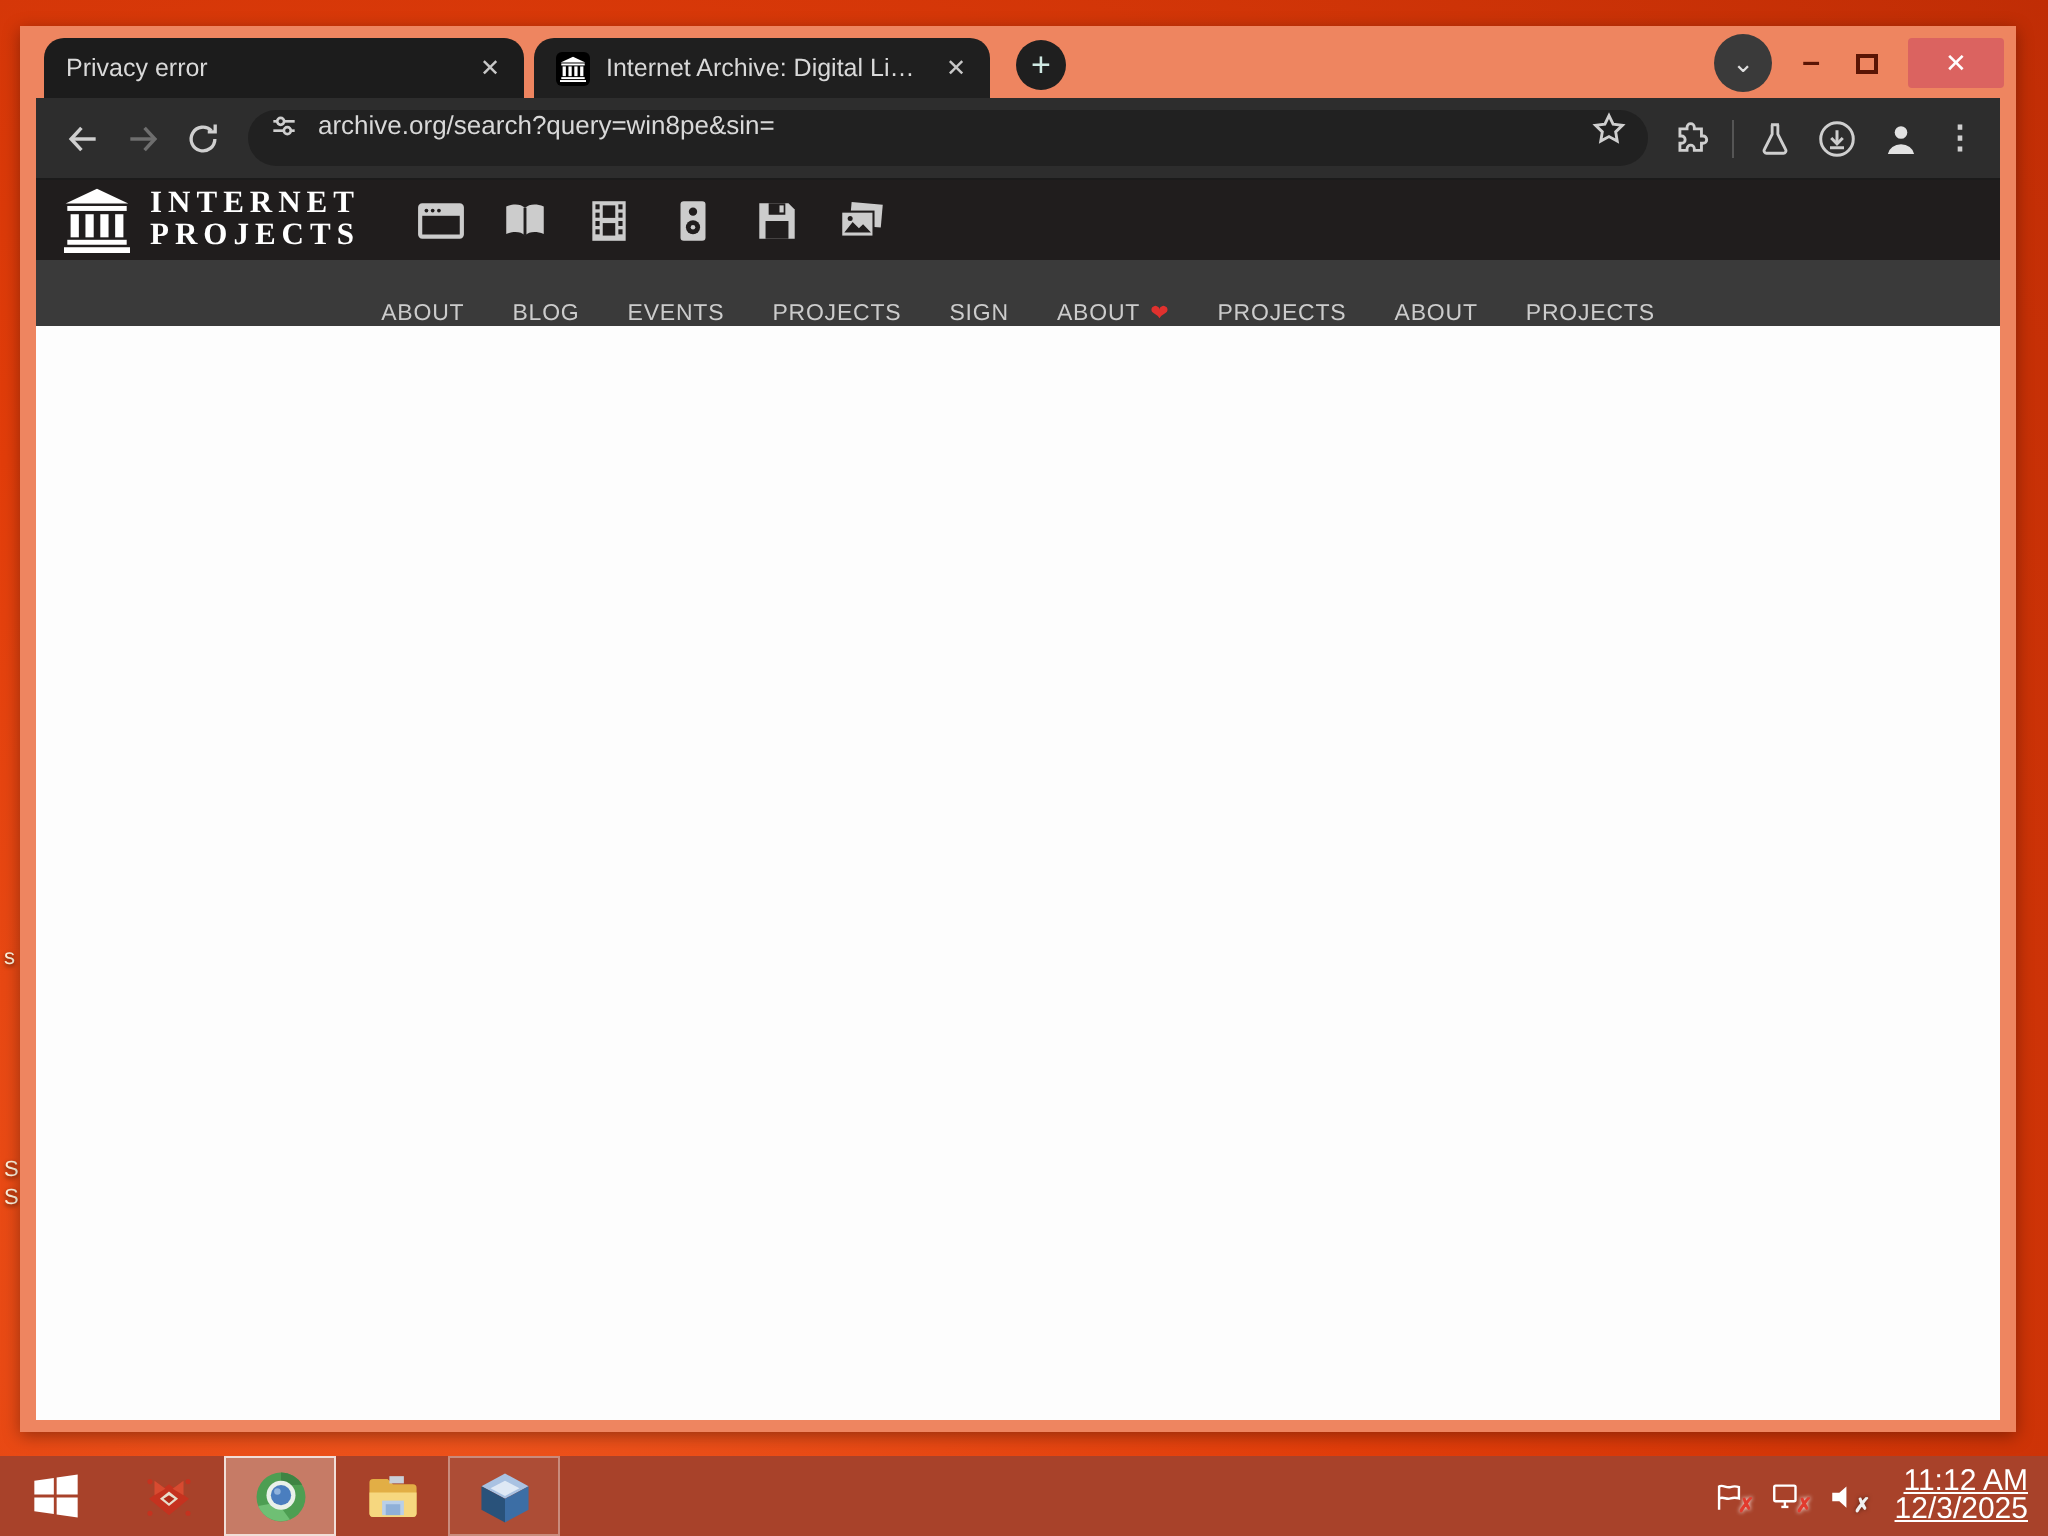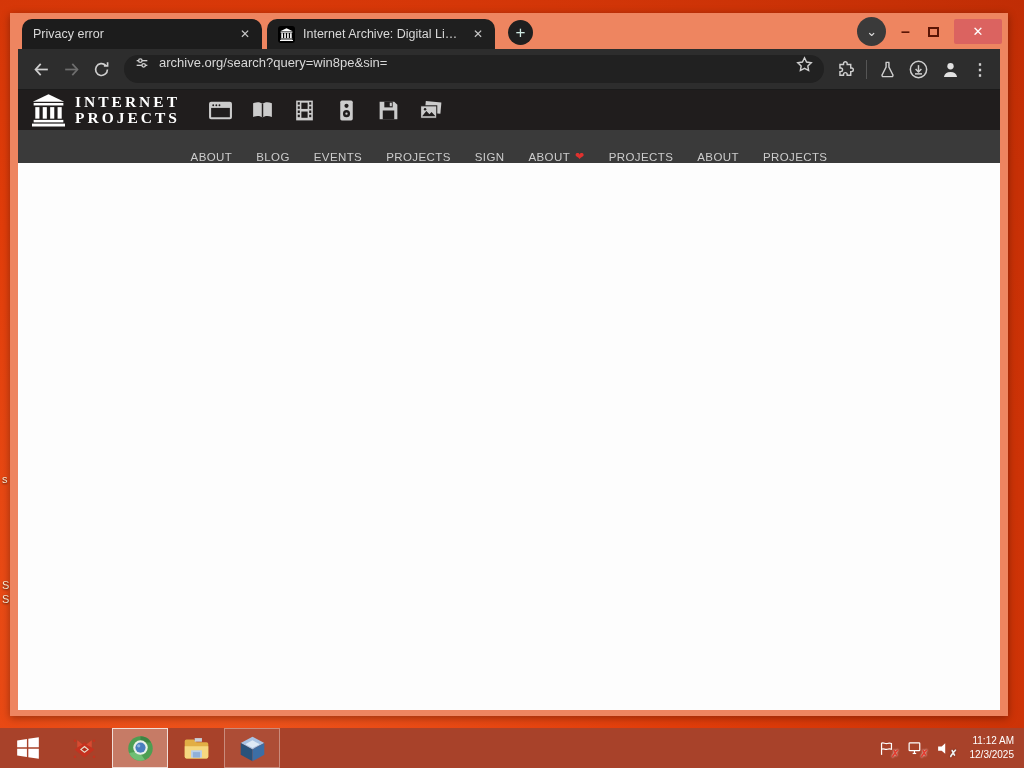--- a/index.html
+++ b/index.html
@@ -79,21 +79,21 @@
   .tb-cell svg { width:29px; height:29px; display:block; }
   .tb-cell.start svg { width:26px; height:26px; }
   .tb-cell.active { background:rgba(255,230,215,.35); box-shadow:inset 0 0 0 1px rgba(255,255,255,.75); }
   .tb-cell.running { box-shadow:inset 0 0 0 1px rgba(255,255,255,.35); background:rgba(255,255,255,.06); }
   .tray { margin-left:auto; display:flex; align-items:center; gap:9px; padding-right:10px; }
   .tray-ic { position:relative; width:20px; height:20px; display:flex; align-items:center; justify-content:center; }
   .tray-ic svg { width:17px; height:17px; display:block; }
   .badge-x { position:absolute; right:-3px; bottom:-1px; color:#e23b2e; font-size:10px; font-weight:bold;
     text-shadow:0 0 2px #fff; }
   .badge-x.gray { color:#f0f0f0; text-shadow:0 0 2px rgba(0,0,0,.5); }
-  .clock { color:#fff; font-size:10px; text-align:right; line-height:14px; padding-left:6px; }
+  .clock { color:#fff; font-size:15px; text-align:right; line-height:14px; padding-left:6px;text-decoration:underline; }
 </style>
 </head>
 <body>
 
 <span class="frag" style="top:473px">s</span>
 <span class="frag" style="top:579px">S</span>
 <span class="frag" style="top:593px">S</span>
 
 <div class="browser">
 

